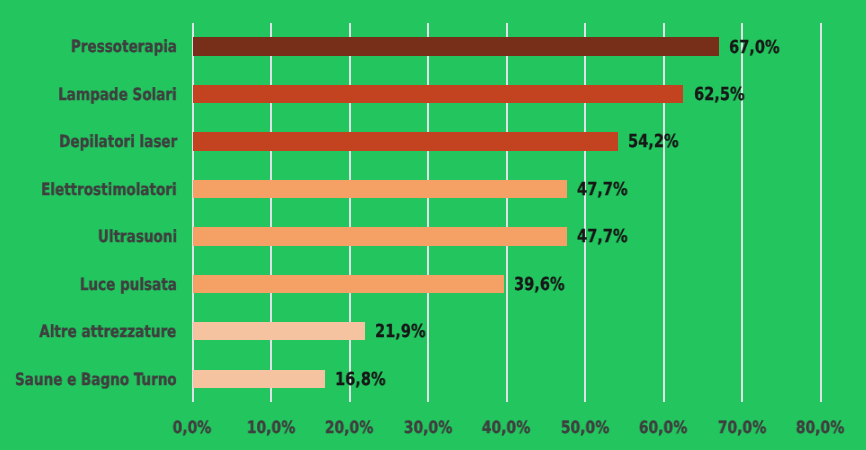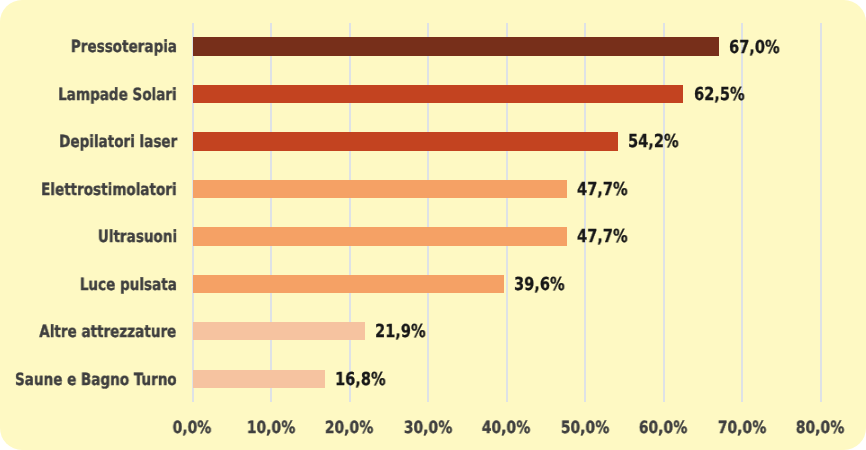--- a/index.html
+++ b/index.html
@@ -1,19 +1,19 @@
 <!DOCTYPE html>
 <html><head>
 <meta charset="utf-8">
 <style>
   html,body{margin:0;padding:0;background:#ffffff;}
   body{width:866px;height:450px;overflow:hidden;
        font-family:"DejaVu Sans",sans-serif;
        -webkit-font-smoothing:antialiased;text-rendering:geometricPrecision;}
-  #chart{position:relative;width:866px;height:450px;background:#fef9c3;overflow:hidden;border-radius:22px;}
+  #chart{position:relative;width:866px;height:450px;background:#22c55e;overflow:hidden;}
 
   
   #plot-area{position:absolute;left:192px;top:22.8px;width:628px;height:379.7px;}
   .gridline{position:absolute;top:0;bottom:0;width:2px;margin-left:-0.3px;background:#dee2e6;}
   .bar{position:absolute;left:0.7px;height:18.4px;}
 
   
   .cat-row{position:absolute;left:0;width:176.8px;height:0;}
   .cat-label{position:absolute;right:0;top:-8.2px;text-align:right;white-space:nowrap;
     font-weight:bold;font-stretch:condensed;font-size:16.74px;line-height:1;

